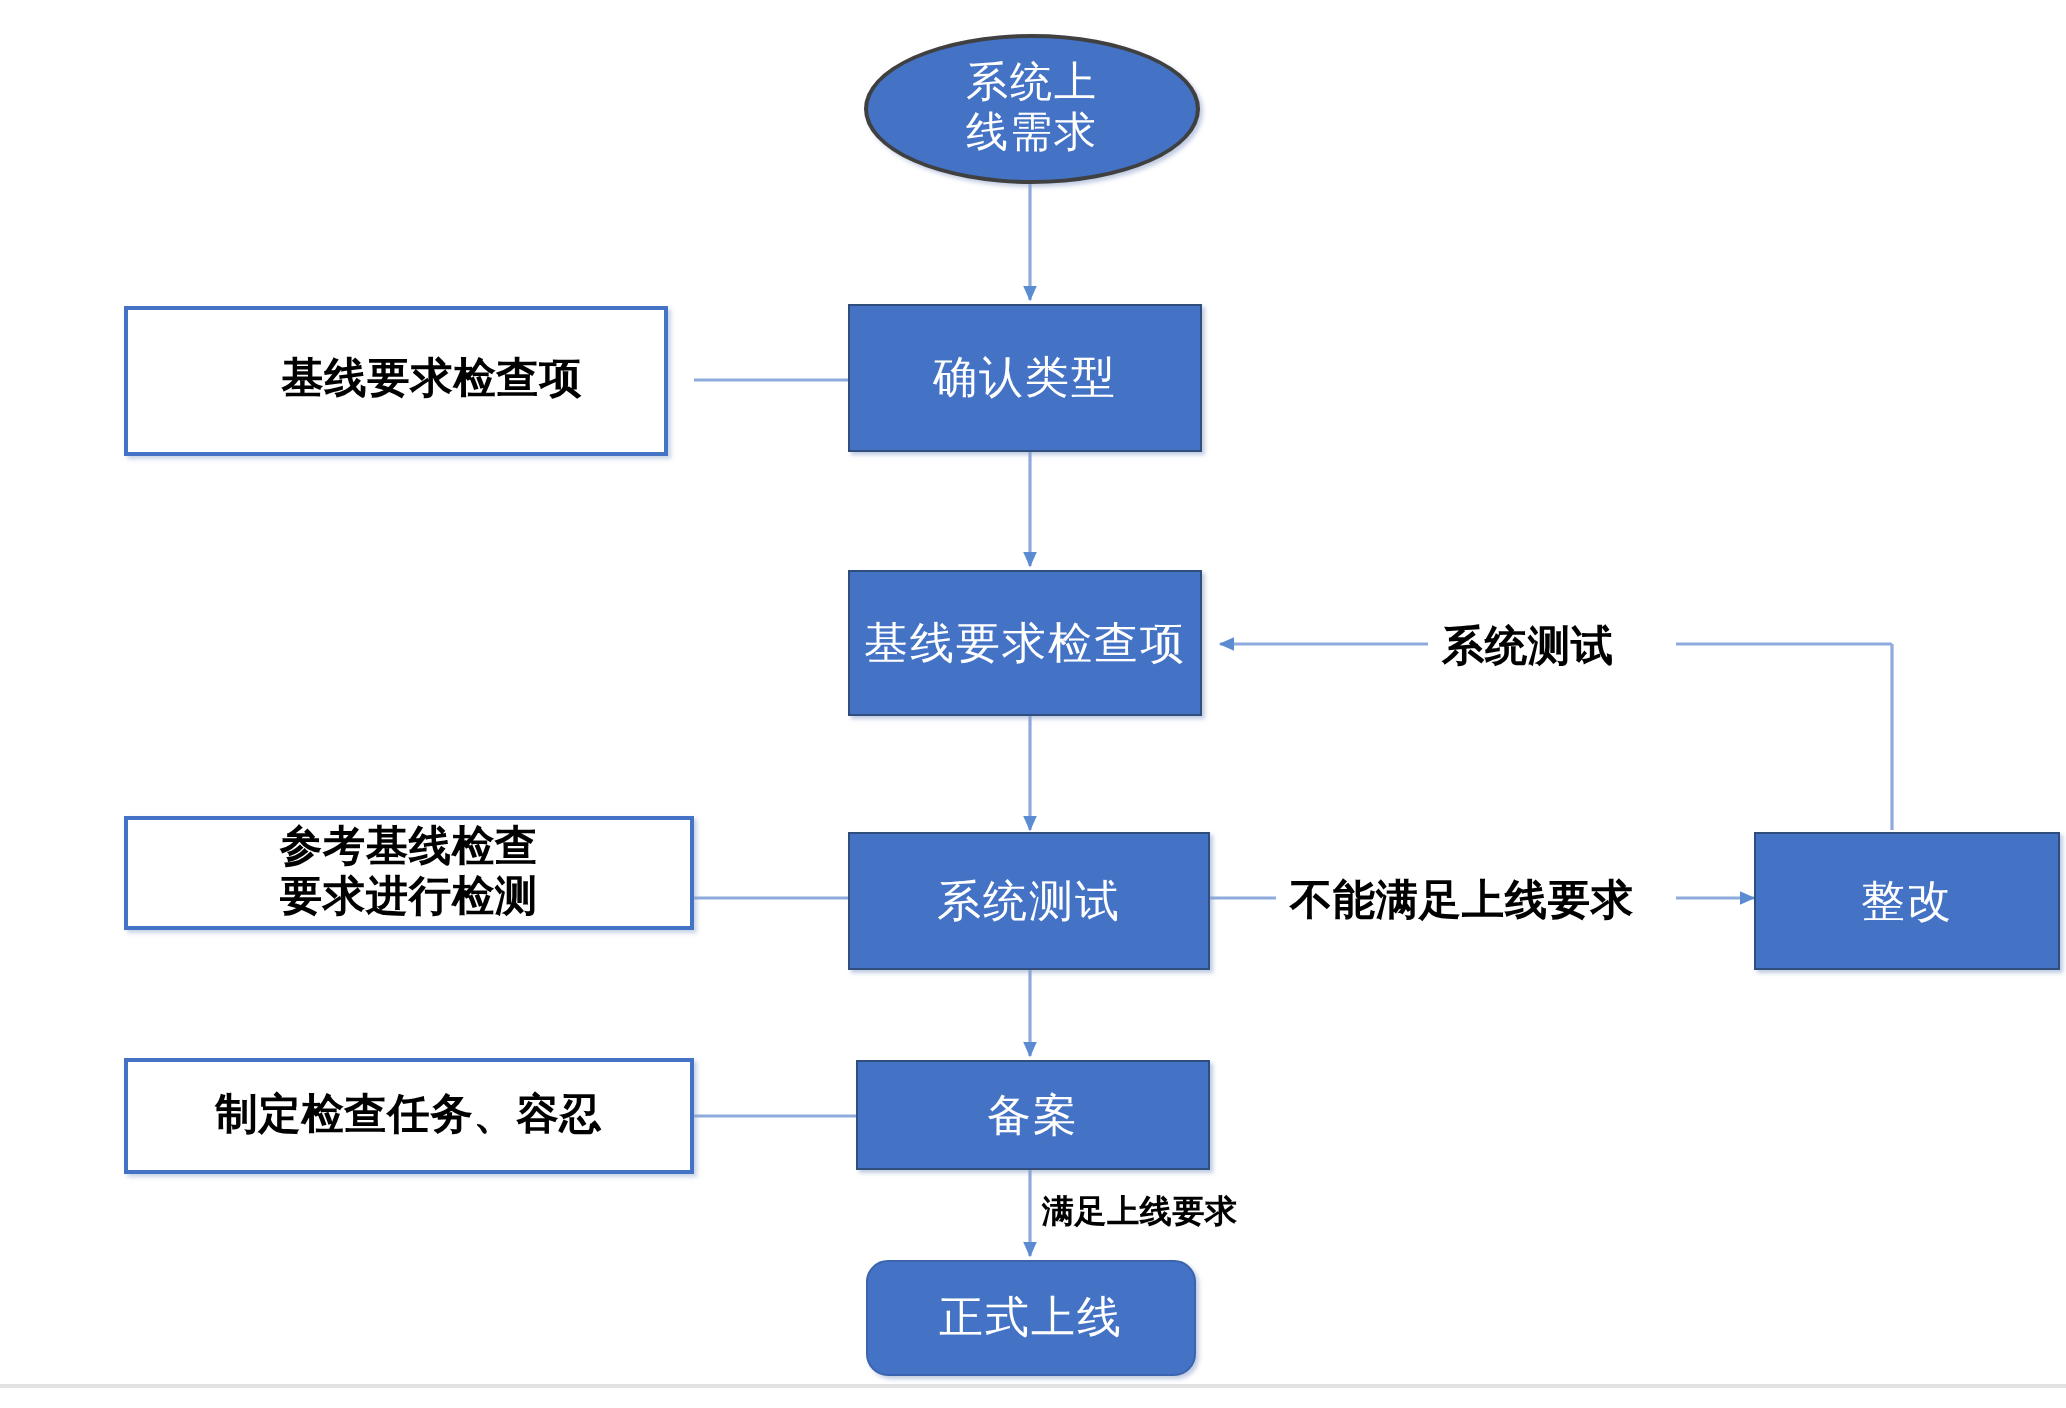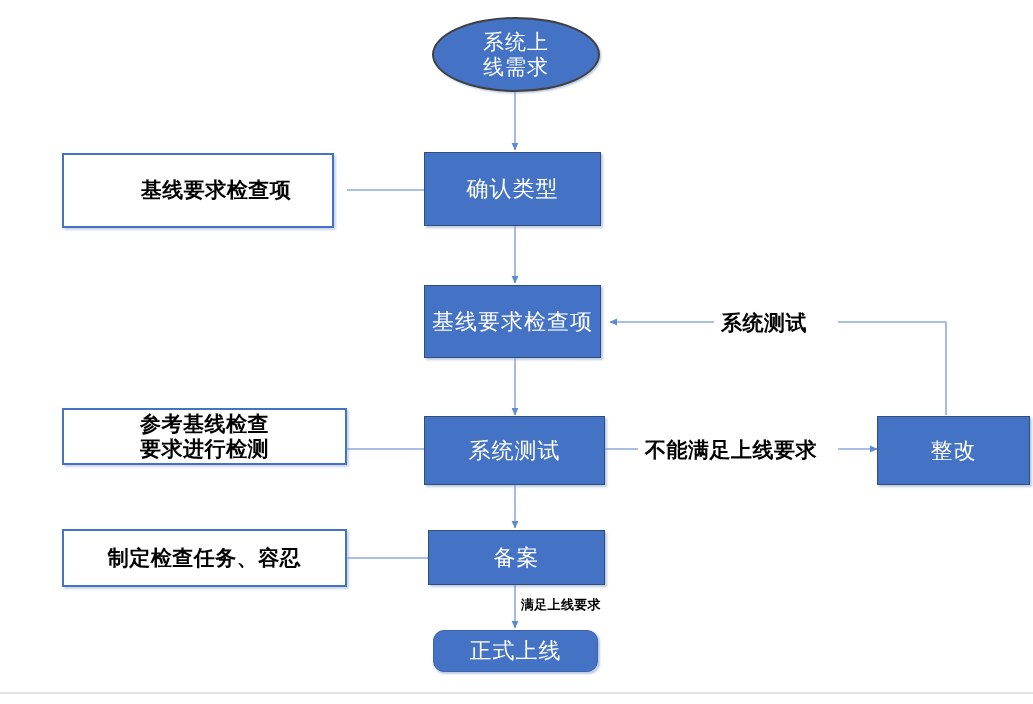--- a/index.html
+++ b/index.html
@@ -74,21 +74,21 @@
   }
   
   .edge-label {
     position: absolute;
     color: #000000;
     font-weight: bold;
     white-space: nowrap;
     background: transparent;
   }
   .lbl-big { font-size: 21px; letter-spacing: 0.5px; }
-  .lbl-small { font-size: 13px; letter-spacing: 0.3px; }
+  .lbl-small { font-size: 16px; letter-spacing: 0.3px; }
 
   .bottom-rule {
     position: absolute;
     left: 0;
     width: 1033px;
     height: 2px;
     background: #e2e2e2;
   }
 </style>
 </head>
@@ -134,21 +134,21 @@
 线需求</div>
 
   <div class="node proc" style="left:424px; top:152px; width:177px; height:74px;">确认类型</div>
 
   <div class="node proc" style="left:424px; top:285px; width:177px; height:73px;">基线要求检查项</div>
 
   <div class="node proc" style="left:424px; top:416px; width:181px; height:69px;">系统测试</div>
 
   <div class="node proc" style="left:428px; top:530px; width:177px; height:55px;">备案</div>
 
-  <div class="node proc rounded" style="left:433px; top:630px; width:165px; height:42px;">正式上线</div>
+  <div class="node proc rounded" style="left:433px; top:630px; width:165px; height:58px;">正式上线</div>
 
   <div class="node proc" style="left:877px; top:416px; width:153px; height:69px;">整改</div>
 
   <div class="node note" style="left:62px; top:153px; width:272px; height:75px;padding-left:36px;">基线要求检查项</div>
 
   <div class="node note" style="left:62px; top:408px; width:285px; height:57px;">参考基线检查
 要求进行检测</div>
 
   <div class="node note" style="left:62px; top:529px; width:285px; height:58px;">制定检查任务、容忍</div>
 

